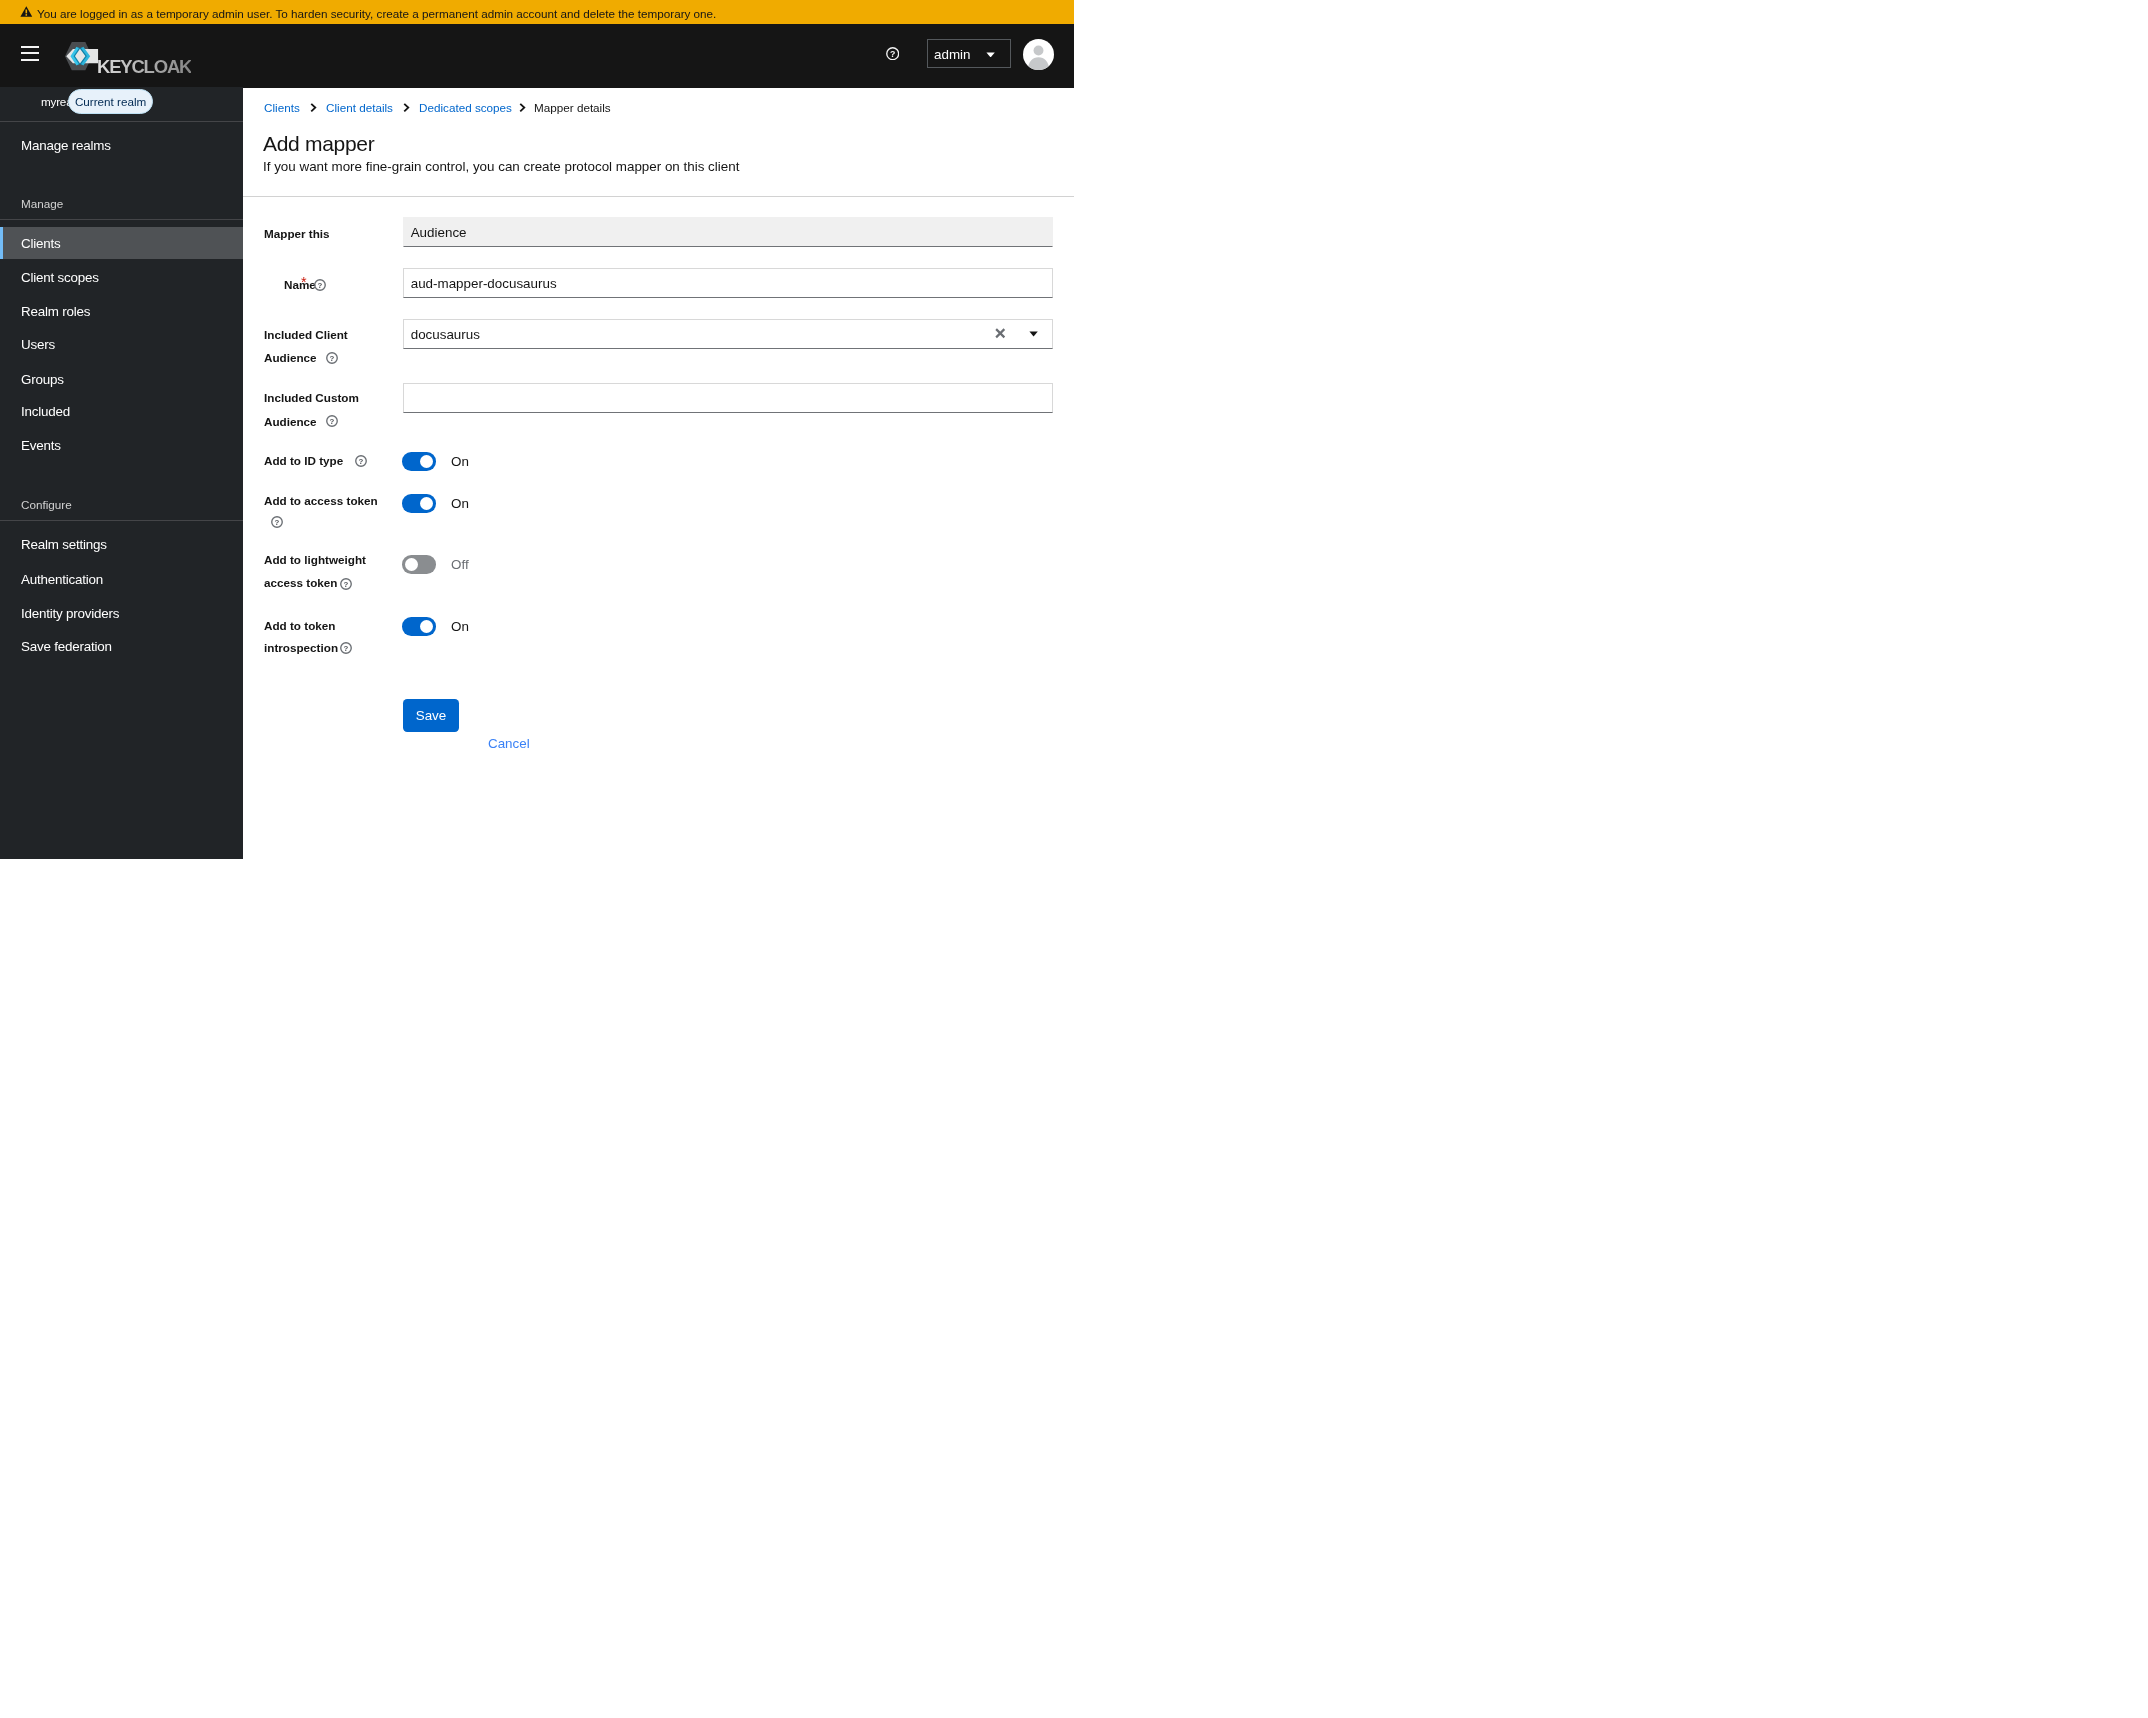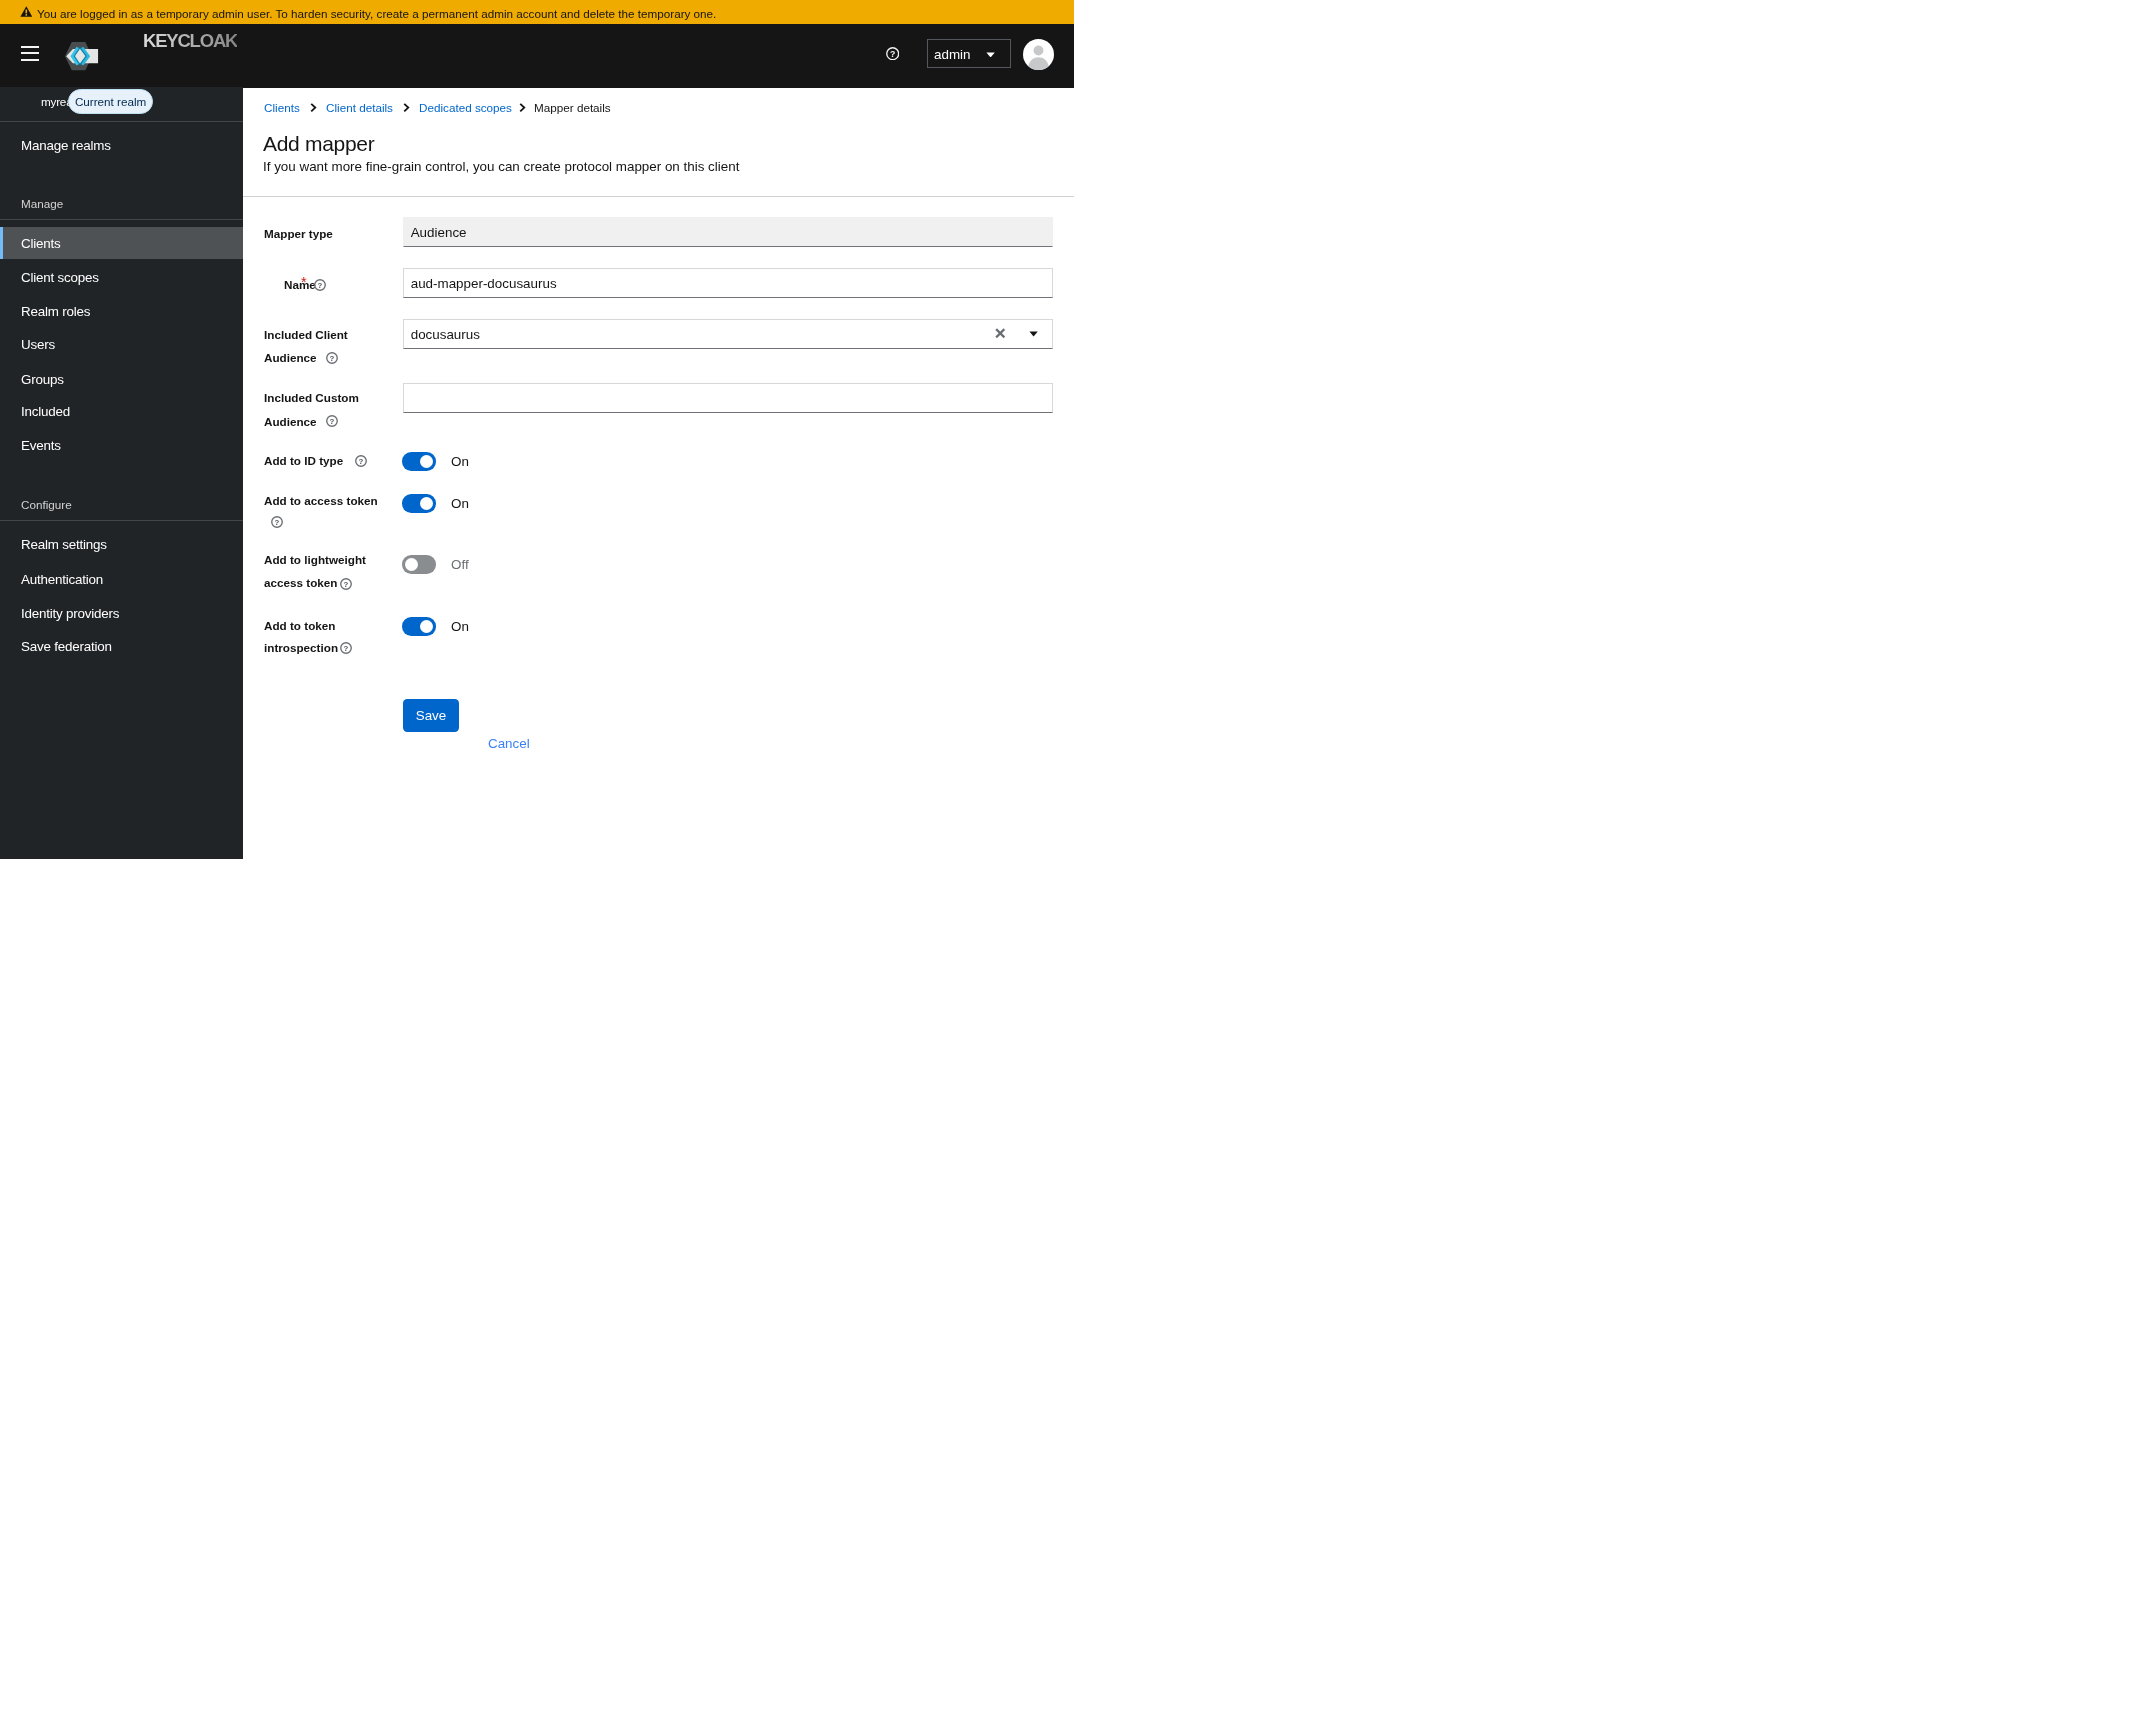--- a/index.html
+++ b/index.html
@@ -47,21 +47,21 @@
   <div class="hbar" style="top:35px"></div>
 
   <svg class="abs" style="left:65px;top:16px;" width="134" height="32" viewBox="0 0 160 38">
     <polygon points="0,19.15 8.1,2.3 24.3,2.3 32.4,19.15 24.3,36 8.1,36" fill="#4a4d50"></polygon>
     <polygon points="1.5,19.15 9.5,10.7 39.5,10.7 39.5,27.7 9.5,27.7" fill="#e4e6e6"></polygon>
     <polyline points="16.8,9.2 10.1,19.15 16.8,29.1" fill="none" stroke="#1286ae" stroke-width="3.2"></polyline>
     <polyline points="15.1,8.8 8.4,19.15 15.1,29.5" fill="none" stroke="#38c3e8" stroke-width="3.2"></polyline>
     <polyline points="18.9,9.2 26.4,19.15 18.9,29.1" fill="none" stroke="#0f7fa6" stroke-width="3.2"></polyline>
     <polyline points="20.6,8.8 28.1,19.15 20.6,29.5" fill="none" stroke="#2eb5dc" stroke-width="3.2"></polyline>
   </svg>
-  <div class="abs" style="left:97px;top:9px;height:17px;display:flex;align-items:center;font-size:18.5px;font-weight:bold;letter-spacing:-1.2px;background:linear-gradient(90deg,#dcdcdc,#858585);-webkit-background-clip:text;background-clip:text;color:transparent;margin-left:46px;">KEYCLOAK</div>
+  <div class="abs" style="left:97px;top:35px;height:17px;display:flex;align-items:center;font-size:18.5px;font-weight:bold;letter-spacing:-1.2px;background:linear-gradient(90deg,#dcdcdc,#858585);-webkit-background-clip:text;background-clip:text;color:transparent;">KEYCLOAK</div>
 
   <svg class="abs" style="left:886px;top:23.5px;" width="13.4" height="13.4" viewBox="0 0 16 16">
     <circle cx="8" cy="8" r="7.1" fill="none" stroke="#f4f4f4" stroke-width="1.6"></circle>
     <text x="8" y="11.6" font-size="10.5" font-weight="bold" text-anchor="middle" fill="#f4f4f4" font-family="Liberation Sans">?</text>
   </svg>
 
   <div class="abs" style="left:927px;top:15.5px;width:84px;height:29px;border:0.8px solid #54585c;"></div>
   <div class="abs fc" style="left:934px;top:22px;height:17px;font-size:13.4px;color:#fff;">admin</div>
   <svg class="abs" style="left:986px;top:28px;" width="9.2" height="5.9" viewBox="0 0 11 7">
       <polygon points="0.5,0.5 10.5,0.5 5.5,6.5" fill="#fff"></polygon>
@@ -120,21 +120,21 @@
 <div class="crumb" style="left:419px;top:99px;">Dedicated scopes</div>
 <svg class="abs" style="left:519px;top:103px;" width="6.7" height="9.2" viewBox="0 0 8 11">
     <polyline points="1.5,1 6.3,5.5 1.5,10" fill="none" stroke="#151515" stroke-width="2.2"></polyline>
   </svg>
 <div class="crumb" style="left:534px;top:99px;color:#151515;">Mapper details</div>
 
 <div class="abs fc" style="left:263px;top:131px;height:25px;font-size:21px;letter-spacing:-0.3px;color:#151515;">Add mapper</div>
 <div class="abs fc" style="left:263px;top:158px;height:17px;font-size:13.4px;color:#151515;">If you want more fine-grain control, you can create protocol mapper on this client</div>
 <div class="abs" style="left:243px;top:196px;width:831px;height:0.8px;background:#d2d2d2;"></div>
 
-<div class="label" style="left:264px;top:225px;">Mapper type</div>
+<div class="label" style="left:264px;top:225px;">Mapper this</div>
 <div class="input" style="top:217px;background:#F0F0F0;border-color:#F0F0F0;border-bottom-color:#707377;">Audience</div>
 
 <div class="label" style="left:264px;top:276px;margin-left:20px;">Name</div>
 <div class="abs fc" style="left:301px;top:273px;height:17px;font-size:14.3px;color:#C9190B;">*</div>
 <svg class="qi abs" style="left:314px;top:279px;" width="12" height="12" viewBox="0 0 16 16">
   <circle cx="8" cy="8" r="7" fill="none" stroke="#6a6e73" stroke-width="1.8"></circle>
   <text x="8" y="11.7" font-size="10.5" font-weight="bold" text-anchor="middle" fill="#51555a" font-family="Liberation Sans">?</text>
 </svg>
 <div class="input" style="top:268px;">aud-mapper-docusaurus</div>
 

